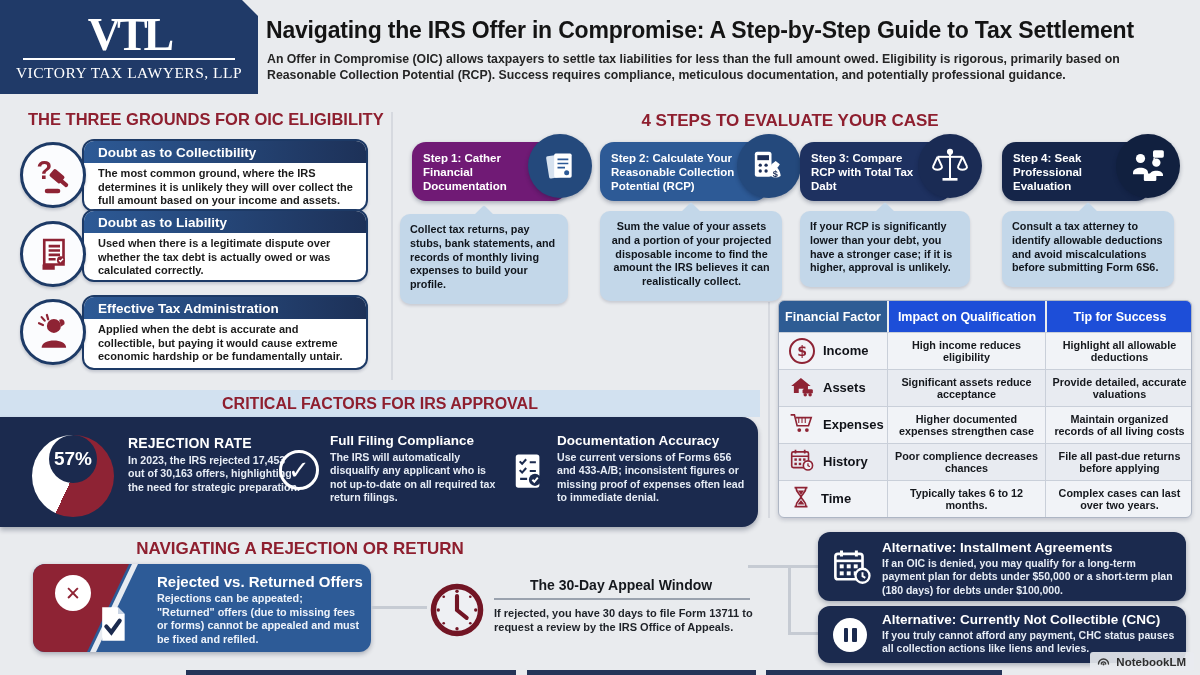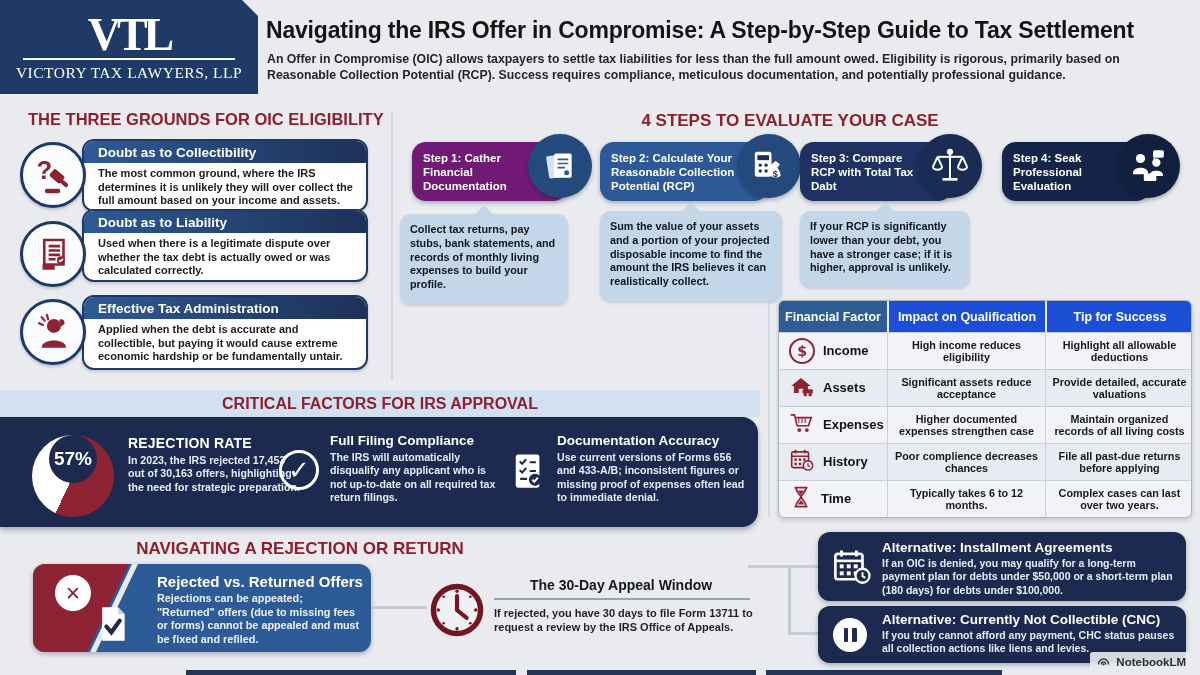--- a/index.html
+++ b/index.html
@@ -203,21 +203,21 @@
         <g fill="#1d2f58">
           <circle cx="13.5" cy="23" r="2"></circle>
           <circle cx="20.5" cy="23" r="2"></circle>
           <circle cx="13.5" cy="30" r="2"></circle>
           <circle cx="20.5" cy="30" r="2"></circle>
         </g>
         <path d="M33 20 l5-4 5 4 c-1 2-2 3-3 4 c3 4 4 7 4 10 a9 6.5 0 0 1-12 0 c-3-6 0-10 1-14 z" fill="#fff" transform="translate(-6 2)"></path>
         <text x="28.5" y="37" font-size="11" font-weight="bold" fill="#1d2f58" font-family="Liberation Sans, sans-serif">$</text>
       </svg>
   </div>
-  <div class="bubble" style="left:600px;top:211px;width:182px;" data-name="step-2-description">Sum the value of your assets and a portion of your projected disposable income to find the amount the IRS believes it can realistically collect.</div>
+  <div class="bubble" style="left:600px;top:211px;width:182px;text-align:center;" data-name="step-2-description">Sum the value of your assets and a portion of your projected disposable income to find the amount the IRS believes it can realistically collect.</div>
 
   <div class="pill" style="left:800px;top:142px;width:152px;background:#1e3160;" data-name="step-3-pill">Step 3: Compare RCP with Total Tax Dabt</div>
   <div class="step-circle" style="left:918px;top:134px;background:#1a2b54;" data-name="scales-icon">
     <svg width="40" height="40" viewBox="0 0 48 48" stroke="#fff" fill="none" stroke-width="2.4">
         <path d="M24 8 v31"></path>
         <path d="M9 13 h30"></path>
         <circle cx="24" cy="7" r="2.5" fill="#fff"></circle>
         <path d="M9 13 l-5.5 12 M9 13 l5.5 12"></path>
         <path d="M3.5 25 a5.5 3.5 0 0 0 11 0"></path>
         <path d="M39 13 l-5.5 12 M39 13 l5.5 12"></path>
@@ -232,20 +232,21 @@
     <svg width="40" height="40" viewBox="0 0 48 48" fill="#fff">
         <circle cx="15" cy="15" r="5.5"></circle>
         <path d="M6 32 c0-8 18-8 18 0 v2 h-18 z"></path>
         <circle cx="34" cy="20" r="5"></circle>
         <path d="M26 35 c0-7 16-7 16 0 v1 h-16 z"></path>
         <rect x="19" y="33" width="15" height="9" rx="1.5"></rect>
         <rect x="30" y="5" width="13" height="9" rx="2"></rect>
         <path d="M33 14 l-2.5 3.5 v-3.5 z"></path>
       </svg>
   </div>
+  <div class="bubble" style="left:1002px;top:211px;width:172px;" data-name="step-4-description">Consult a tax atterney to identify allowable deductions and avoid miscalculations before submitting Form 6S6.</div>
 
   <div class="ftable" data-name="financial-factors-table">
     <div class="ft-h first" data-name="table-header-factor">Financial Factor</div>
     <div class="ft-h dark" data-name="table-header-impact">Impact on Qualification</div>
     <div class="ft-h dark" data-name="table-header-tip">Tip for Success</div>
 
     <div class="ft-c factor" data-name="table-row-income-factor">
       <span class="ring-ic" data-name="dollar-icon">$</span>
       <span data-name="factor-label">Income</span>
     </div>

